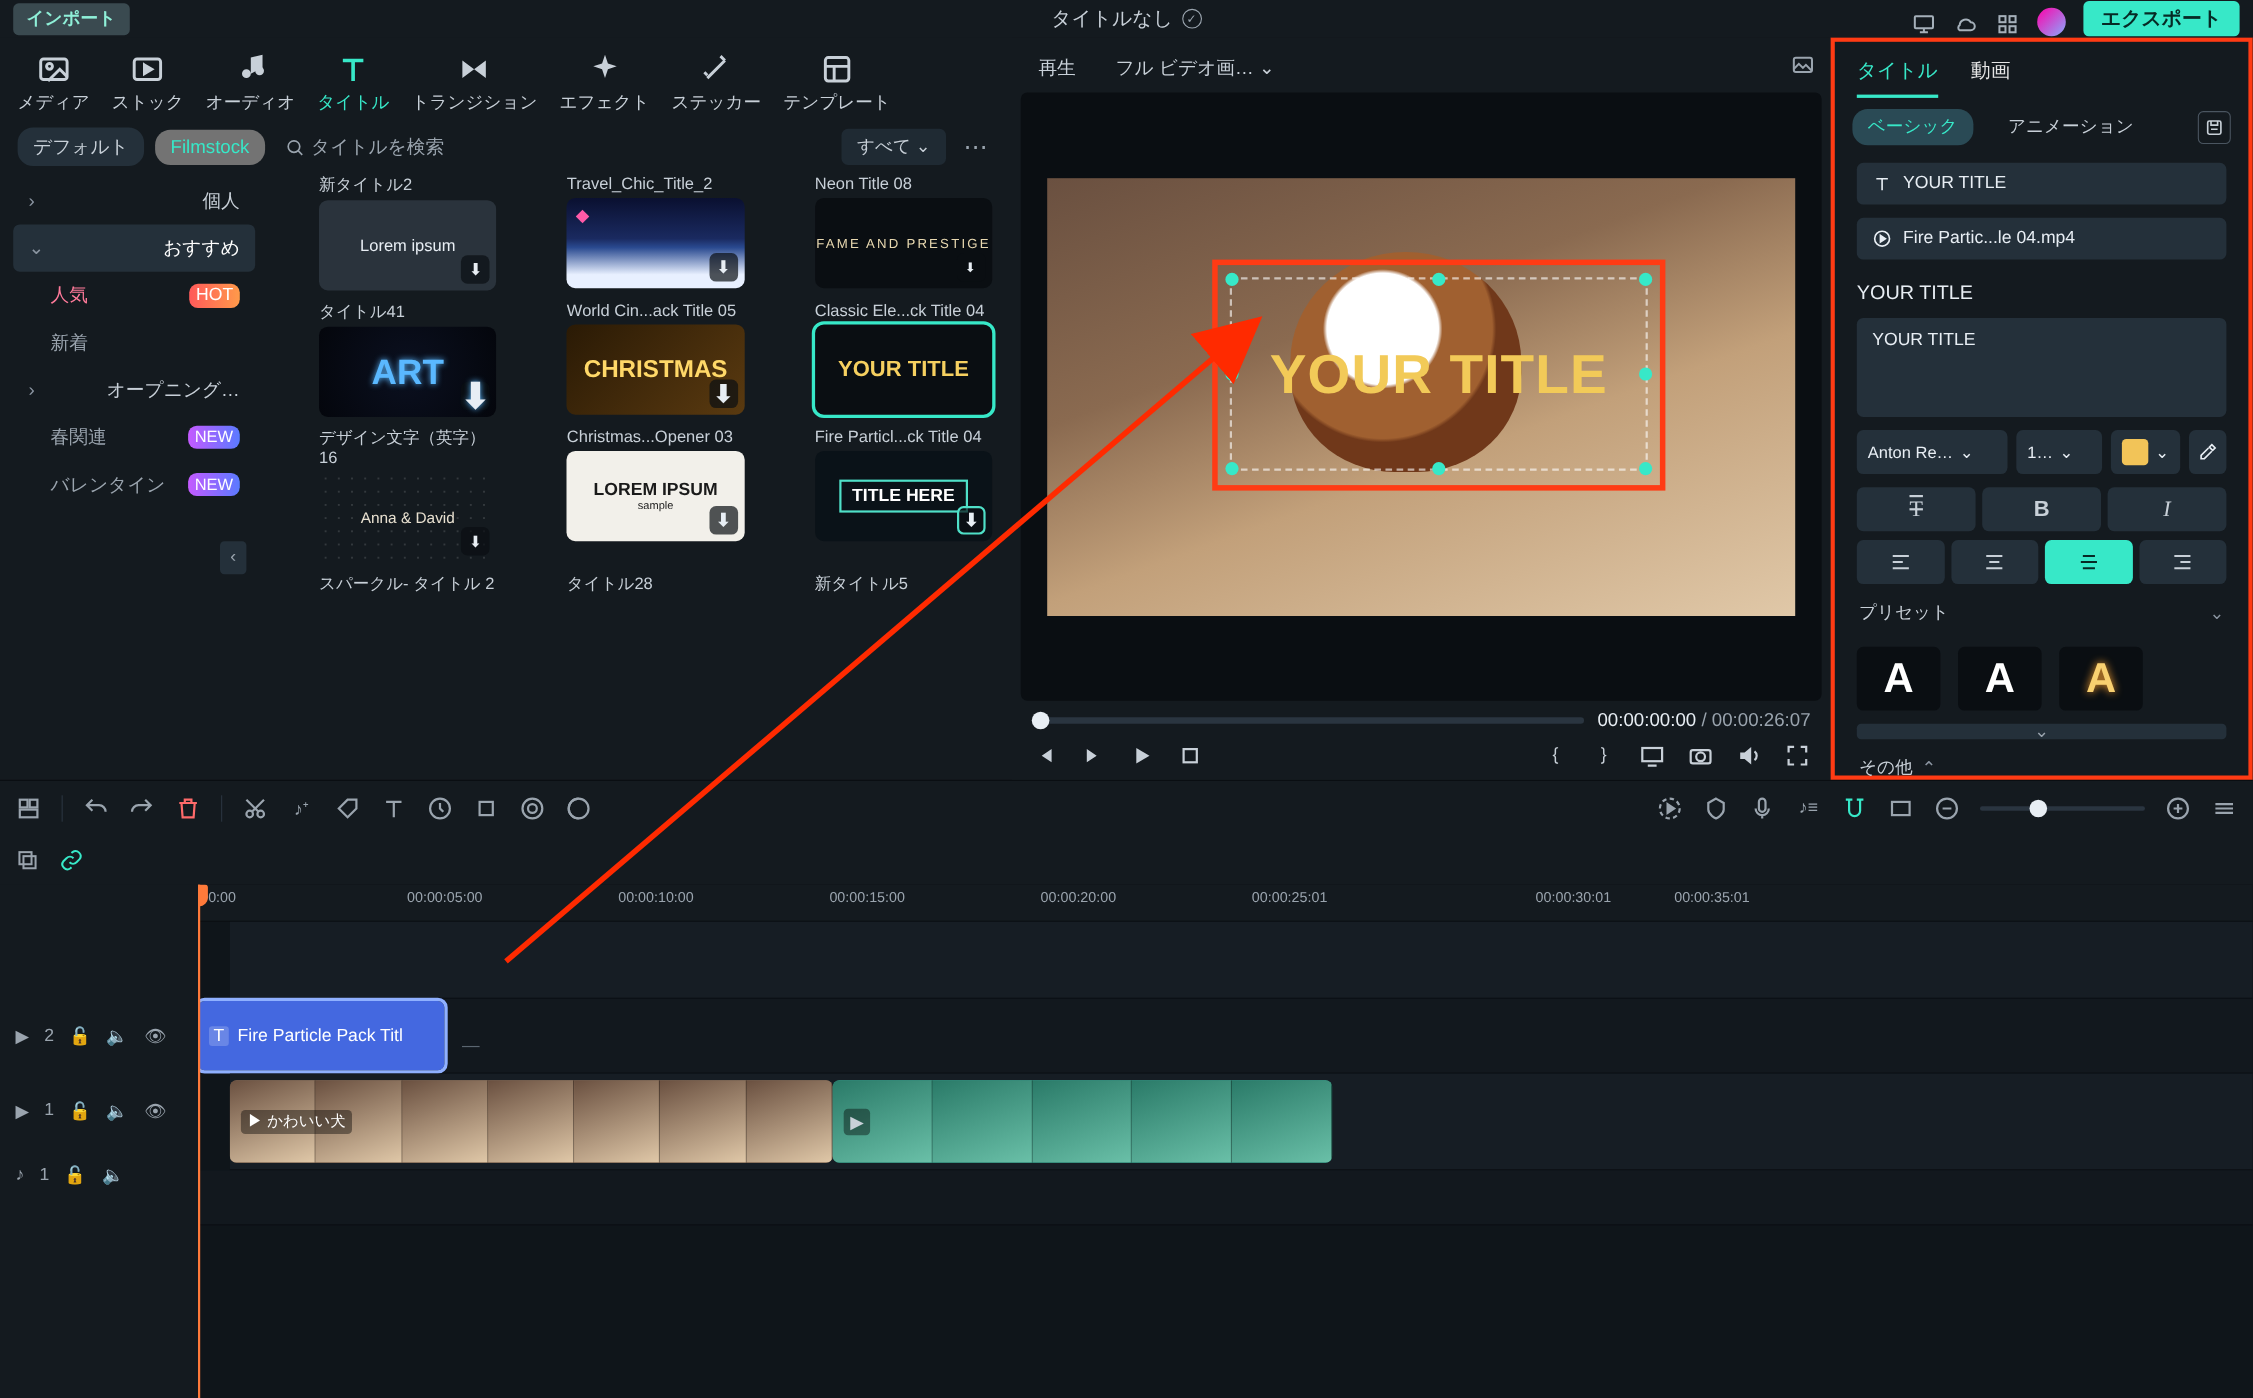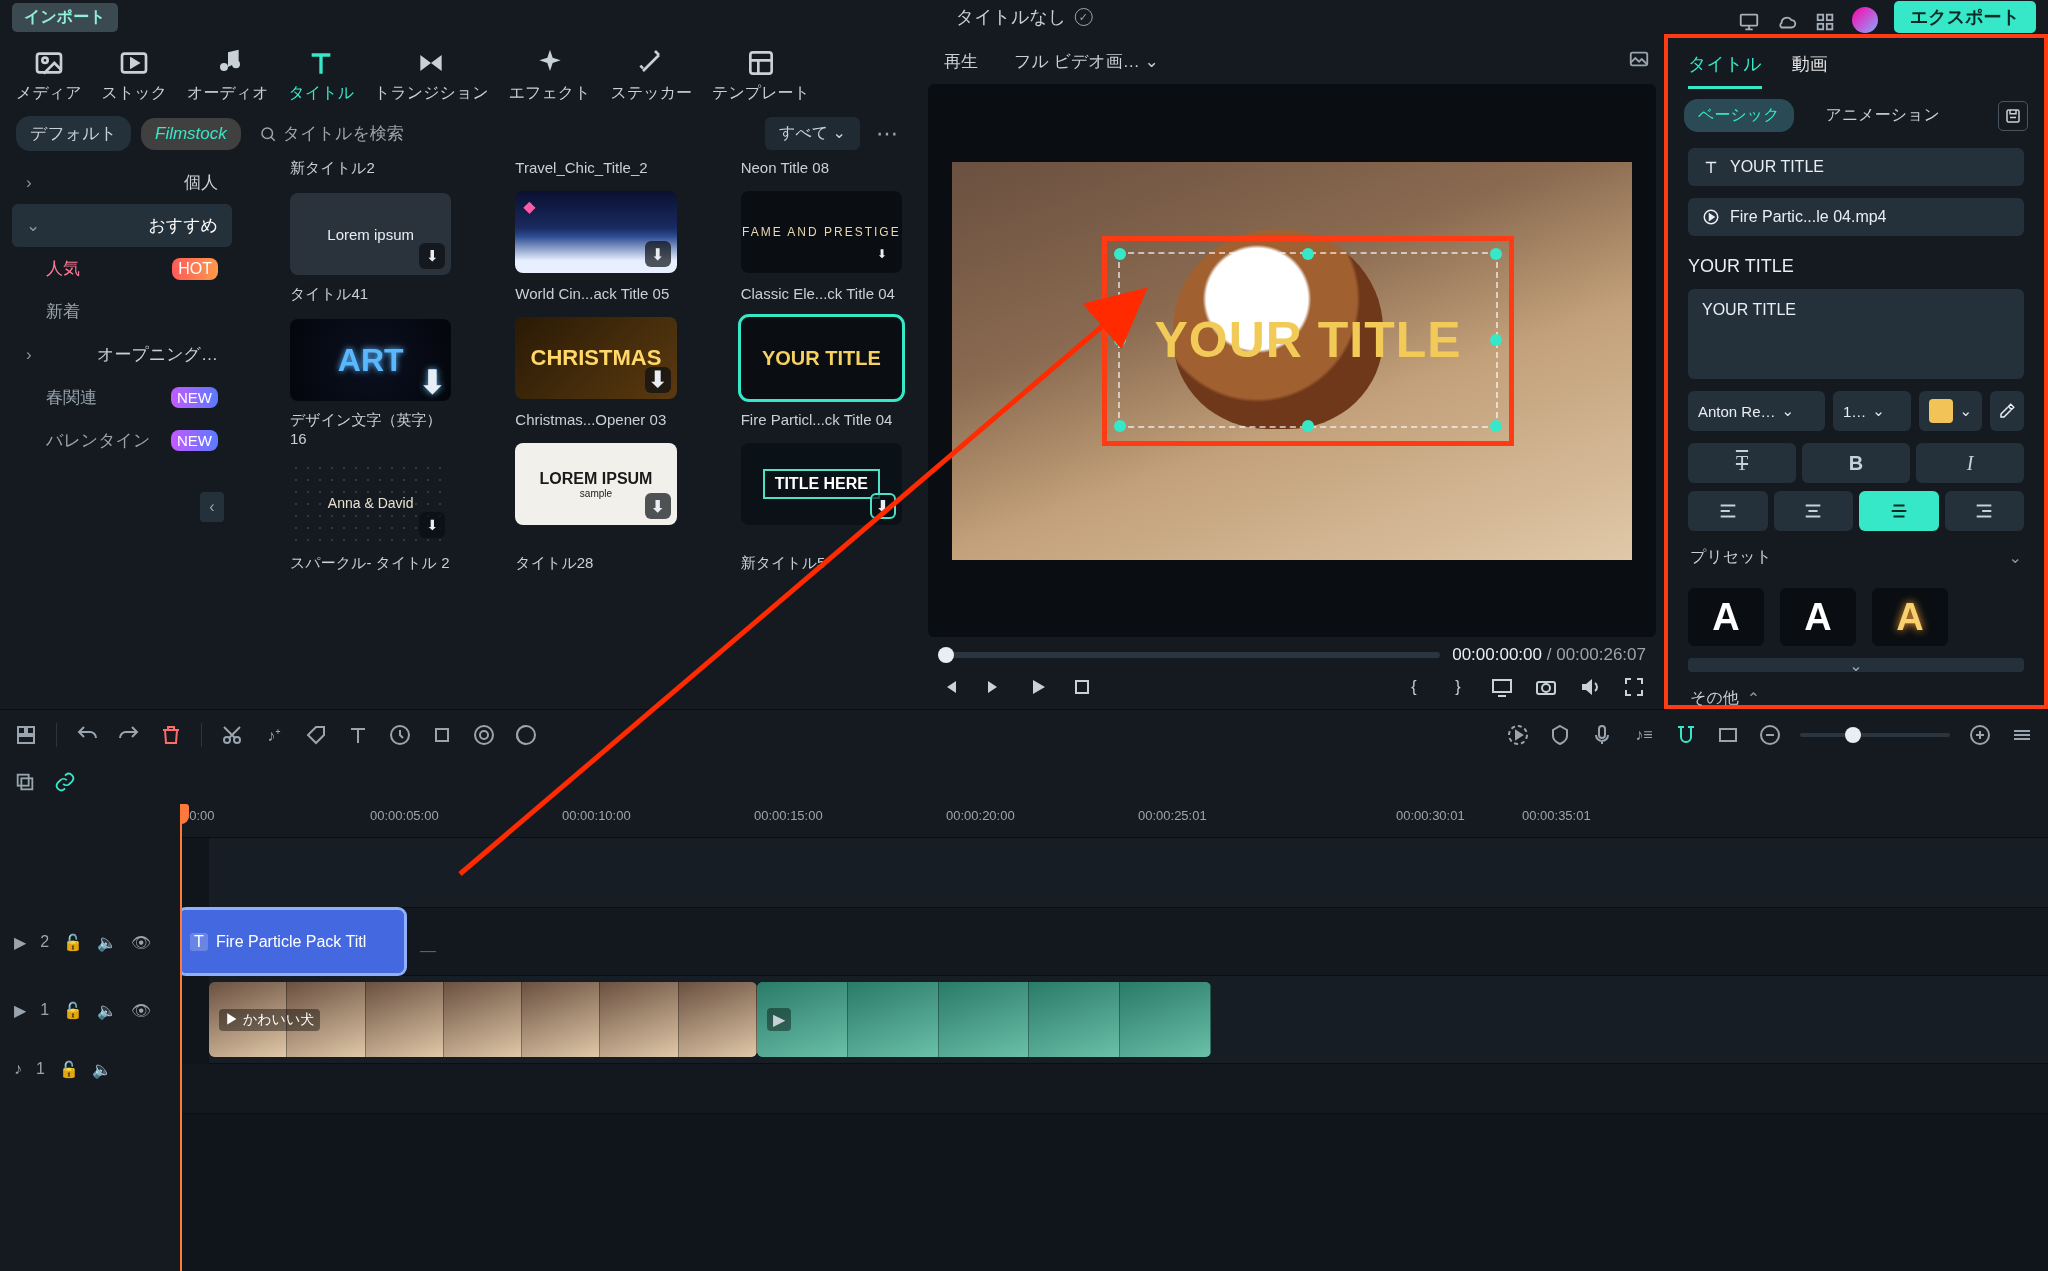--- a/index.html
+++ b/index.html
@@ -21,37 +21,37 @@
 
 
 .left-col { width: 920px; display: flex; flex-direction: column; background: #141a1f; padding: 4px 8px 0 8px; }
 .top-tabs { display: flex; gap: 20px; height: 74px; align-items: center; padding: 0 8px; }
 .top-tab { display: flex; flex-direction: column; align-items: center; gap: 4px; color: #c8d0d8; cursor: pointer; font-size: 16px; }
 .top-tab.active { color: #37e8c8; }
 .top-tab .ticon { width: 32px; height: 32px; display: flex; align-items: center; justify-content: center; }
 .search-row { display: flex; align-items: center; gap: 10px; padding: 4px 8px; }
 .pill { padding: 6px 14px; border-radius: 14px; font-size: 17px; }
 .pill.dark { background: #24303a; color: #c8d0d8; cursor: pointer; }
-.pill.active { background: #404040; color: #37e8c8; cursor: pointer; font-style: italic; }
+.pill.active { background: #737373; color: #37e8c8; cursor: pointer; }
 .search-box { flex: 1; display: flex; align-items: center; gap: 6px; color: #9aa4ae; font-size: 17px; padding: 4px 8px; }
 .dropdown-all { background: #1f2a33; padding: 6px 14px; border-radius: 6px; font-size: 16px; cursor: pointer; }
 .more-menu { color: #9aa4ae; font-size: 22px; padding: 0 6px; cursor: pointer; }
 
 .media-body { display: flex; flex: 1; min-height: 0; }
 .sidebar { width: 228px; padding: 6px 4px; overflow: hidden; }
 .side-item { display: flex; align-items: center; justify-content: space-between; padding: 10px 14px; font-size: 17px; color: #c8d0d8; cursor: pointer; border-radius: 6px; }
 .side-item.sel { background: #24303a; color: #fff; }
 .side-item.sub { padding-left: 34px; color: #9aa4ae; }
 .side-item .caret { color: #8a94a0; }
 .badge-hot { background: linear-gradient(90deg,#ff5a5a,#ff9a4a); color: #fff; font-size: 16px; padding: 2px 6px; border-radius: 8px; margin-left: 6px; text-align: right; }
 .badge-new { background: linear-gradient(90deg,#c45aff,#5a7aff); color: #fff; font-size: 15px; padding: 2px 6px; border-radius: 8px; margin-left: 6px; }
 .collapse-btn { width: 24px; height: 30px; background: #24303a; border-radius: 4px; display: flex; align-items: center; justify-content: center; color: #9aa4ae; cursor: pointer; margin-left: auto; margin-right: 8px; }
 
 .grid { flex: 1; overflow: hidden; display: grid; grid-template-columns: repeat(3, 1fr); gap: 10px 20px; padding: 4px 10px; align-content: start; }
-.card { display: flex; flex-direction: column; gap: 15px; padding-left: 44px; }
+.card { display: flex; flex-direction: column; gap: 4px; padding-left: 44px; }
 .card .label { font-size: 15px; color: #c8d0d8; }
 .thumb { position: relative; height: 82px; border-radius: 8px; background: #2a333c; display: flex; align-items: center; justify-content: center; overflow: hidden; }
 .thumb .dl { position: absolute; bottom: 6px; right: 6px; width: 26px; height: 26px; background: rgba(10,14,18,.7); border-radius: 6px; display: flex; align-items: center; justify-content: center; color: #e8eef4; cursor: pointer; }
 .thumb.selected { outline: 3px solid #37e8c8; }
 .thumb.dark { background: #0a0e12; color: #f6d060; font-weight: 800; font-size: 20px; }
 .thumb.fame { background: #0a0e12; color: #e8d8b0; font-family: serif; font-size: 12px; letter-spacing: 2px; }
 .thumb.earth { background: linear-gradient(180deg,#0a1030,#1a2a60 45%,#2a4a90 55%,#e8f0ff 85%); }
 .thumb.art { background: radial-gradient(circle,#0b1020,#04060c); color: #5ab8ff; font-family: cursive; font-weight: 900; font-size: 32px; text-shadow: 0 0 6px #5ab8ff; }
 .thumb.xmas { background: linear-gradient(135deg,#2a1a05,#5a3a10); color: #ffd868; font-weight: 900; font-size: 22px; }
 .thumb.white { background: #f2f0ea; color: #1a1a1a; font-weight: 700; font-size: 16px; flex-direction: column; }

